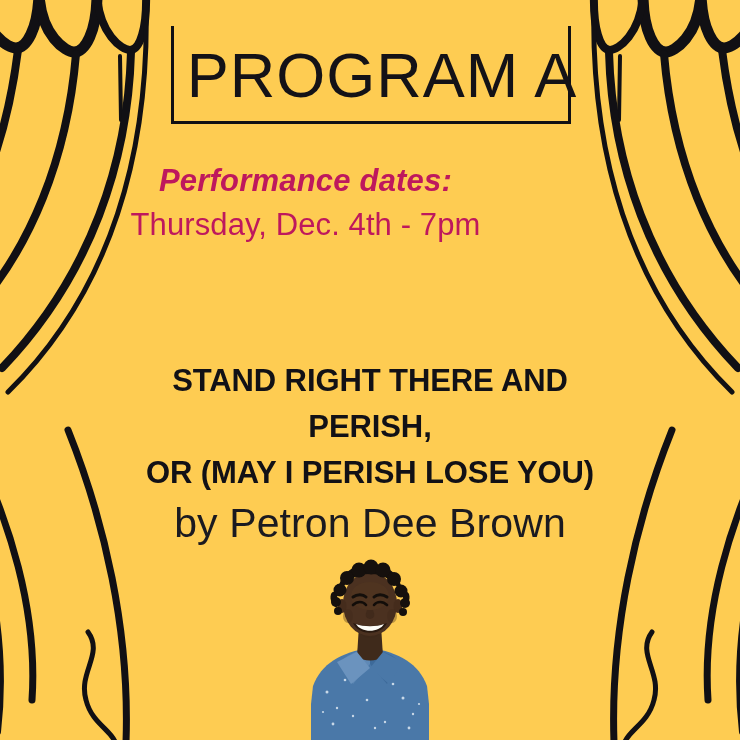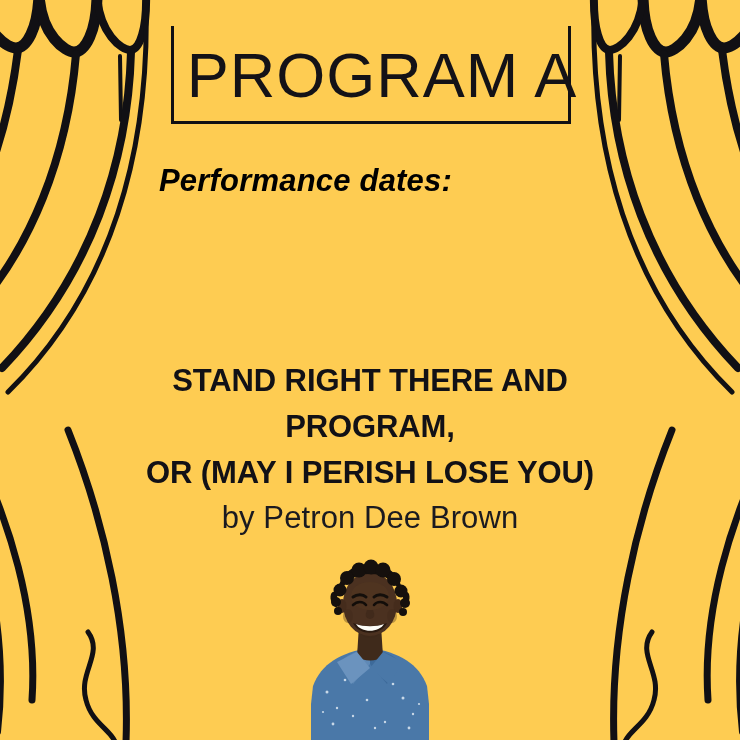--- a/index.html
+++ b/index.html
@@ -57,21 +57,21 @@
     margin-left: 46px;
   }
 
   
   .dates-block {
     position: absolute;
     left: 0;
     top: 162px;
     width: 611px;
     text-align: center;
-    color: #000000;
+    color: #be185d;
   }
   .dates-heading {
     font-size: 31px;
     font-weight: bold;
     font-style: italic;
     letter-spacing: 0.2px;
     line-height: 1.25;
   }
   .date-line {
     font-size: 31px;
@@ -94,21 +94,21 @@
     font-weight: bold;
     line-height: 1.48;
     letter-spacing: -0.1px;
   }
   .playwright {
     position: absolute;
     left: 0;
     top: 500px;
     width: 740px;
     text-align: center;
-    font-size: 31px;
+    font-size: 41px;
     font-weight: 400;
     color: #1b1a20;
     letter-spacing: 0.1px;
   }
 
   
   .portrait {
     position: absolute;
     left: 311px;
     top: 552px;
@@ -160,25 +160,26 @@
       <path d="M 88 632 C 104 654 78 672 86 700 C 92 724 112 730 116 744" stroke-width="5"></path>
       <path d="M -12 656 C 6 674 -14 692 -6 716" stroke-width="5"></path>
     </g>
   </svg>
 
   <div class="title-frame"></div>
   <div class="title-text">PROGRAM A</div>
 
   <div class="dates-block">
     <div class="dates-heading">Performance dates:</div>
+    <div class="date-line">Thursday, Dec. 4th - 7pm</div>
   </div>
 
   <div class="play-block">
     <div class="play-line">STAND RIGHT THERE AND</div>
-    <div class="play-line">PROGRAM,</div>
+    <div class="play-line">PERISH,</div>
     <div class="play-line">OR (MAY I PERISH LOSE YOU)</div>
   </div>
   <div class="playwright">by Petron Dee Brown</div>
 
   <svg class="portrait" viewBox="0 0 118 188" width="118" height="188" aria-hidden="true">
     <defs>
       <clipPath id="pclip">
           <rect x="0" y="0" width="118" height="188"></rect>
         </clipPath>
     </defs>

